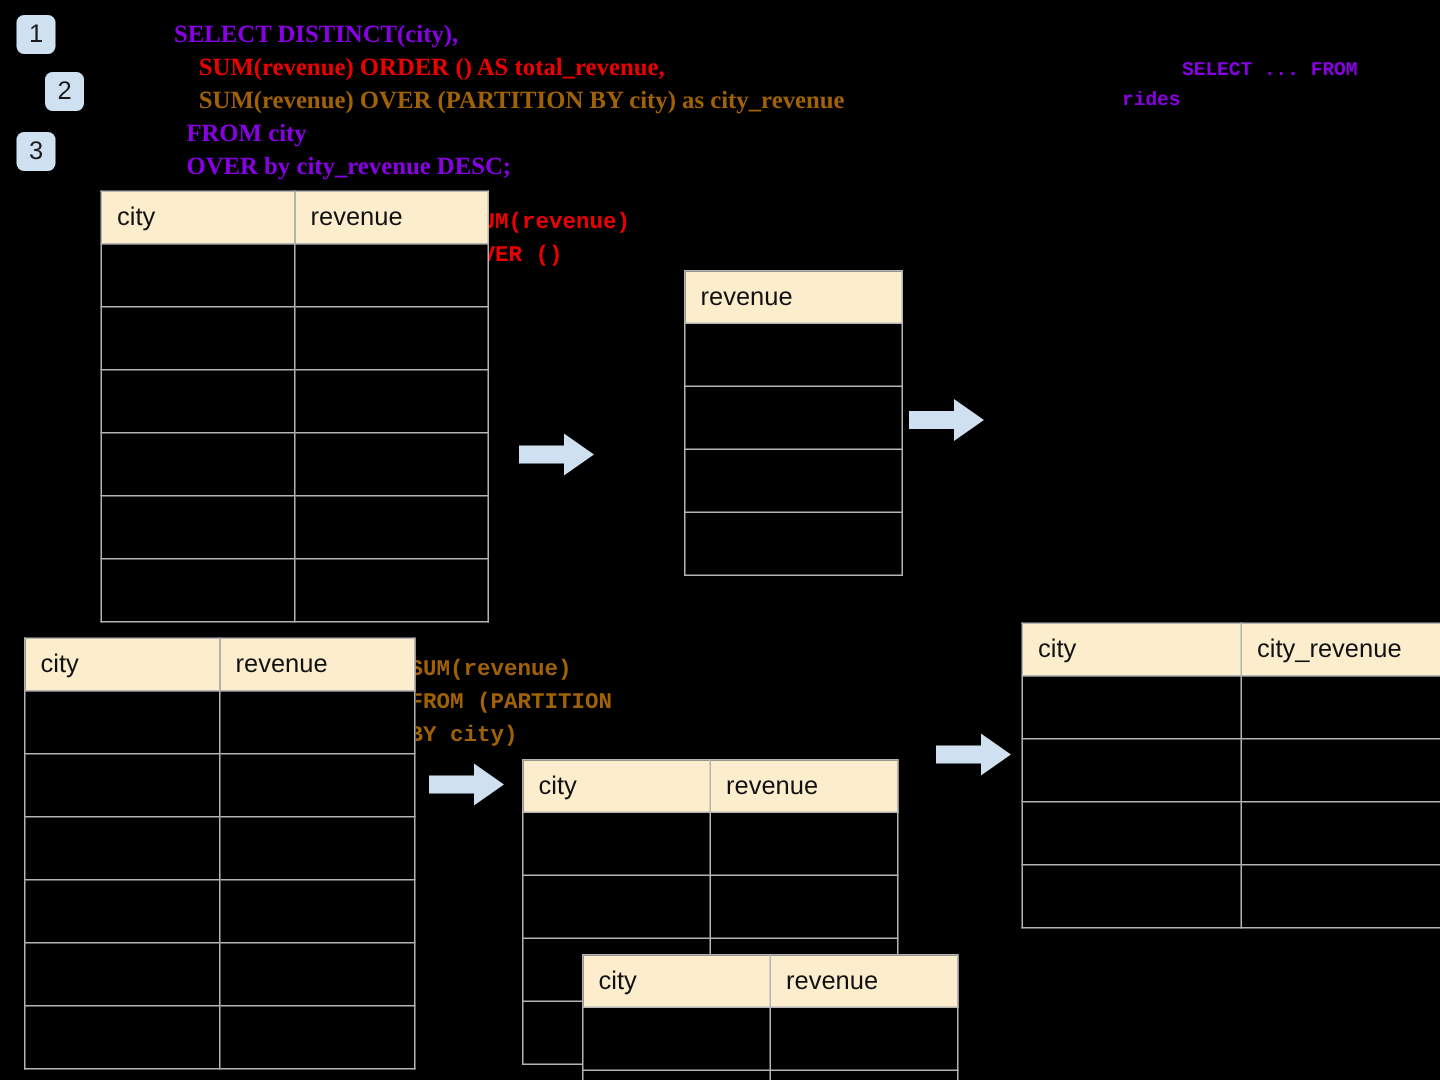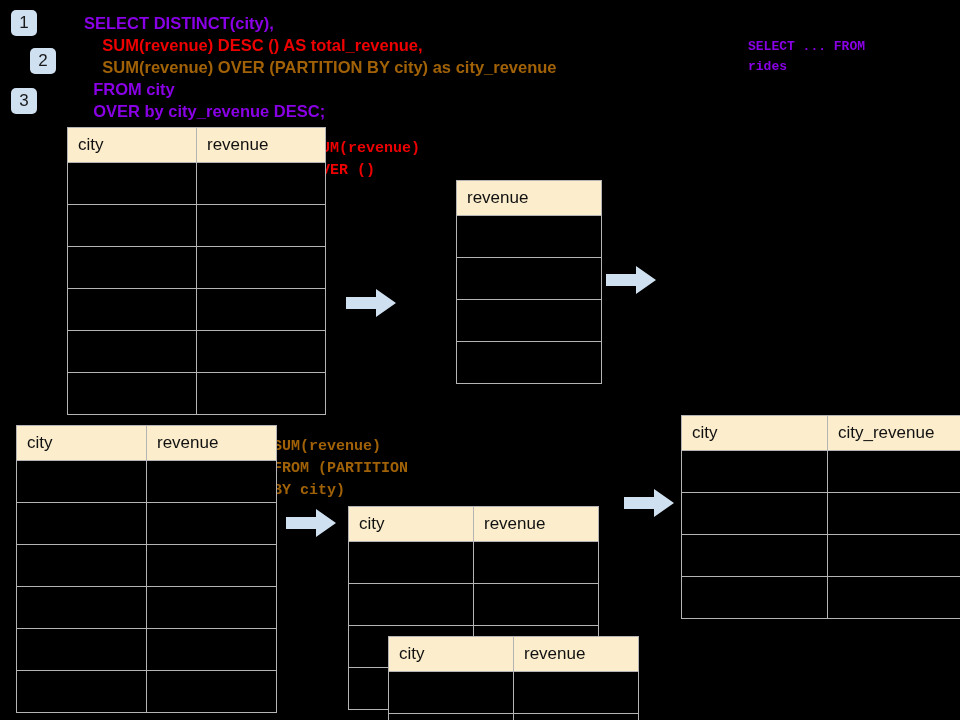--- a/index.html
+++ b/index.html
@@ -26,24 +26,25 @@
     color: #1a1a1a;
     font-family: "Liberation Sans", sans-serif;
     font-size: 17px;
     line-height: 26px;
     text-align: center;
   }
 
   
   .code {
     position: absolute;
-    font-family: Liberation Sans, sans-serif;
+    font-family: Liberation Serif, serif;
     font-weight: bold;
     white-space: pre;
     letter-spacing: 0px;
+    margin-left: 32px;
   }
   .code-main { font-size: 16.5px; line-height: 22px; }
   .c-purple { color: #8a00e6; }
   .c-red    { color: #ee0000; }
   .c-green  { color: #a16207; }
 
   .code-small {
     position: absolute;
     font-family: "Liberation Mono", monospace;
     font-weight: bold;
@@ -101,26 +102,26 @@
 </head>
 <body>
 
 <div id="canvas">
 
   <div class="badge" style="left:11px; top:10px;">1</div>
   <div class="badge" style="left:30px; top:48px;">2</div>
   <div class="badge" style="left:11px; top:88px;">3</div>
 
   <div class="code code-main c-purple" style="left:84px; top:12px;">SELECT DISTINCT(city),</div>
-  <div class="code code-main c-red" style="left:84px; top:34px;">    SUM(revenue) DESC () AS total_revenue,</div>
+  <div class="code code-main c-red" style="left:84px; top:34px;">    SUM(revenue) ORDER () AS total_revenue,</div>
   <div class="code code-main c-green" style="left:84px; top:56px;">    SUM(revenue) OVER (PARTITION BY city) as city_revenue</div>
   <div class="code code-main c-purple" style="left:84px; top:78px;">  FROM city</div>
   <div class="code code-main c-purple" style="left:84px; top:100px;">  OVER by city_revenue DESC;</div>
 
-  <div class="code-small" style="left:748px; top:37px;text-align:center;">SELECT ... FROM</div>
+  <div class="code-small" style="left:788px; top:37px;text-align:center;">SELECT ... FROM</div>
   <div class="code-small" style="left:748px; top:57px;">rides</div>
 
   <div class="annot c-red" style="left:312px; top:138px;">SUM(revenue)
 OVER ()</div>
   <div class="annot c-green" style="left:273px; top:436px;">SUM(revenue)
 FROM (PARTITION
 BY city)</div>
 
   <table class="tbl" style="left:67px; top:127px; width:236px;">
     <thead>

